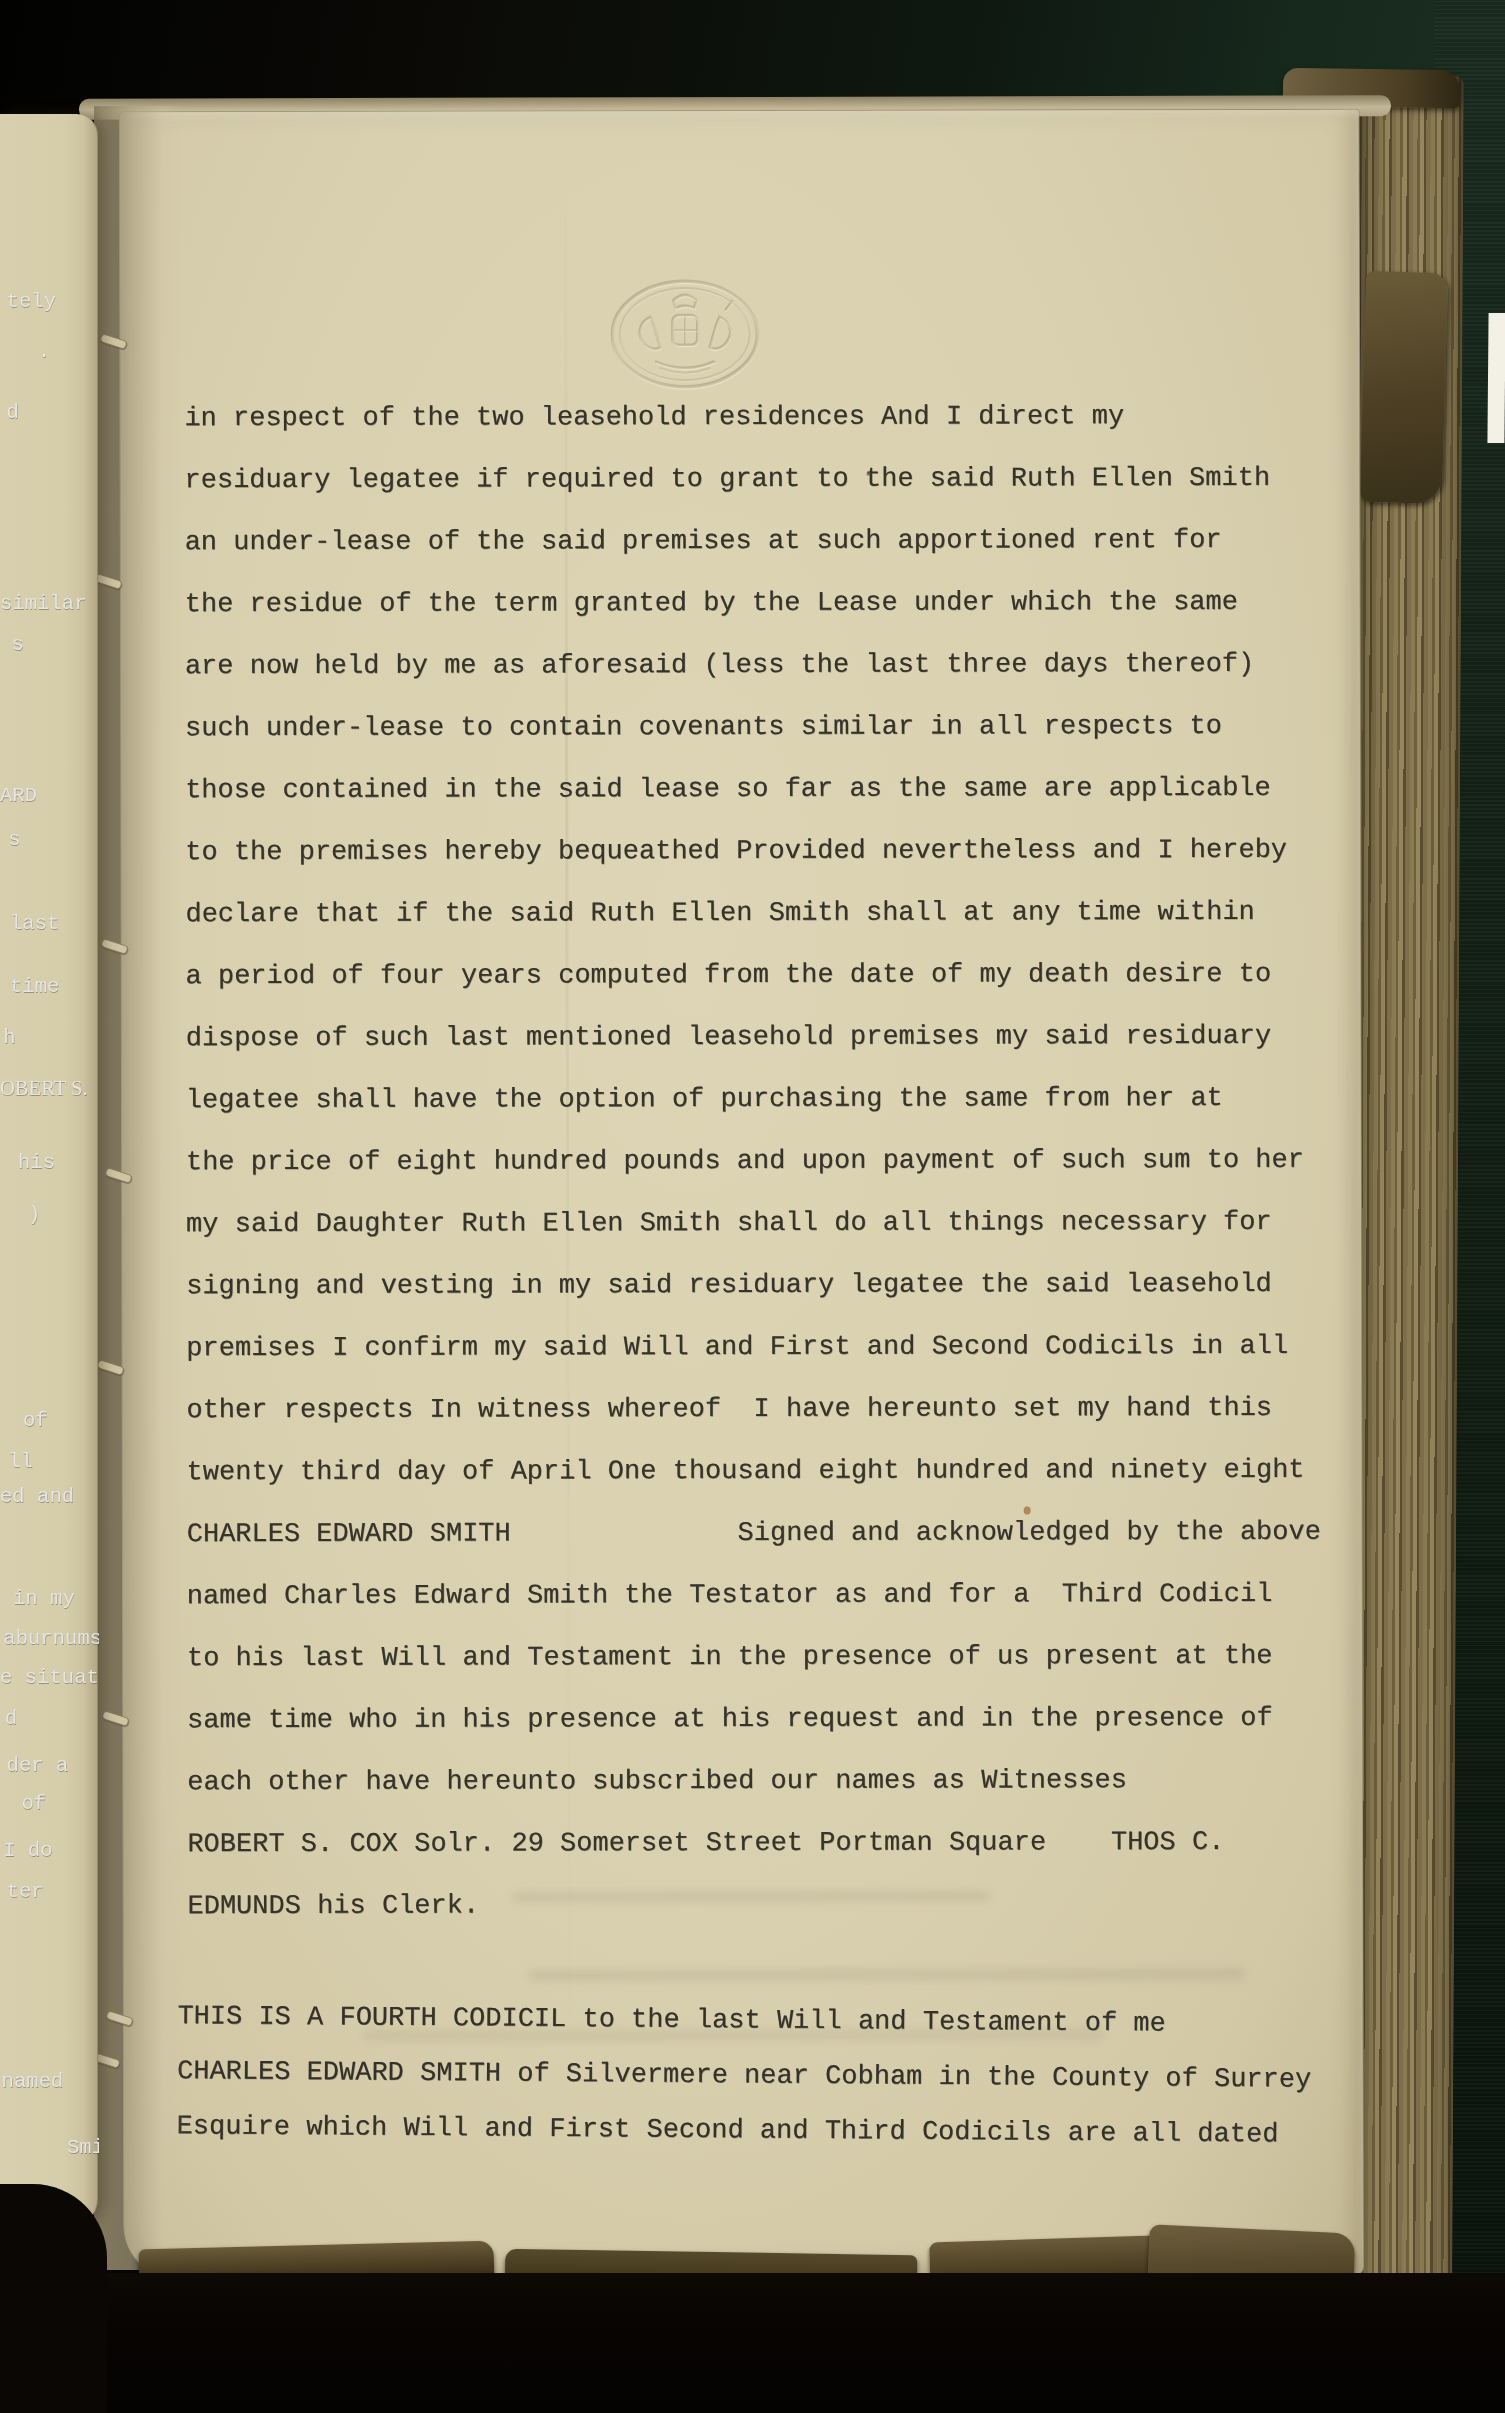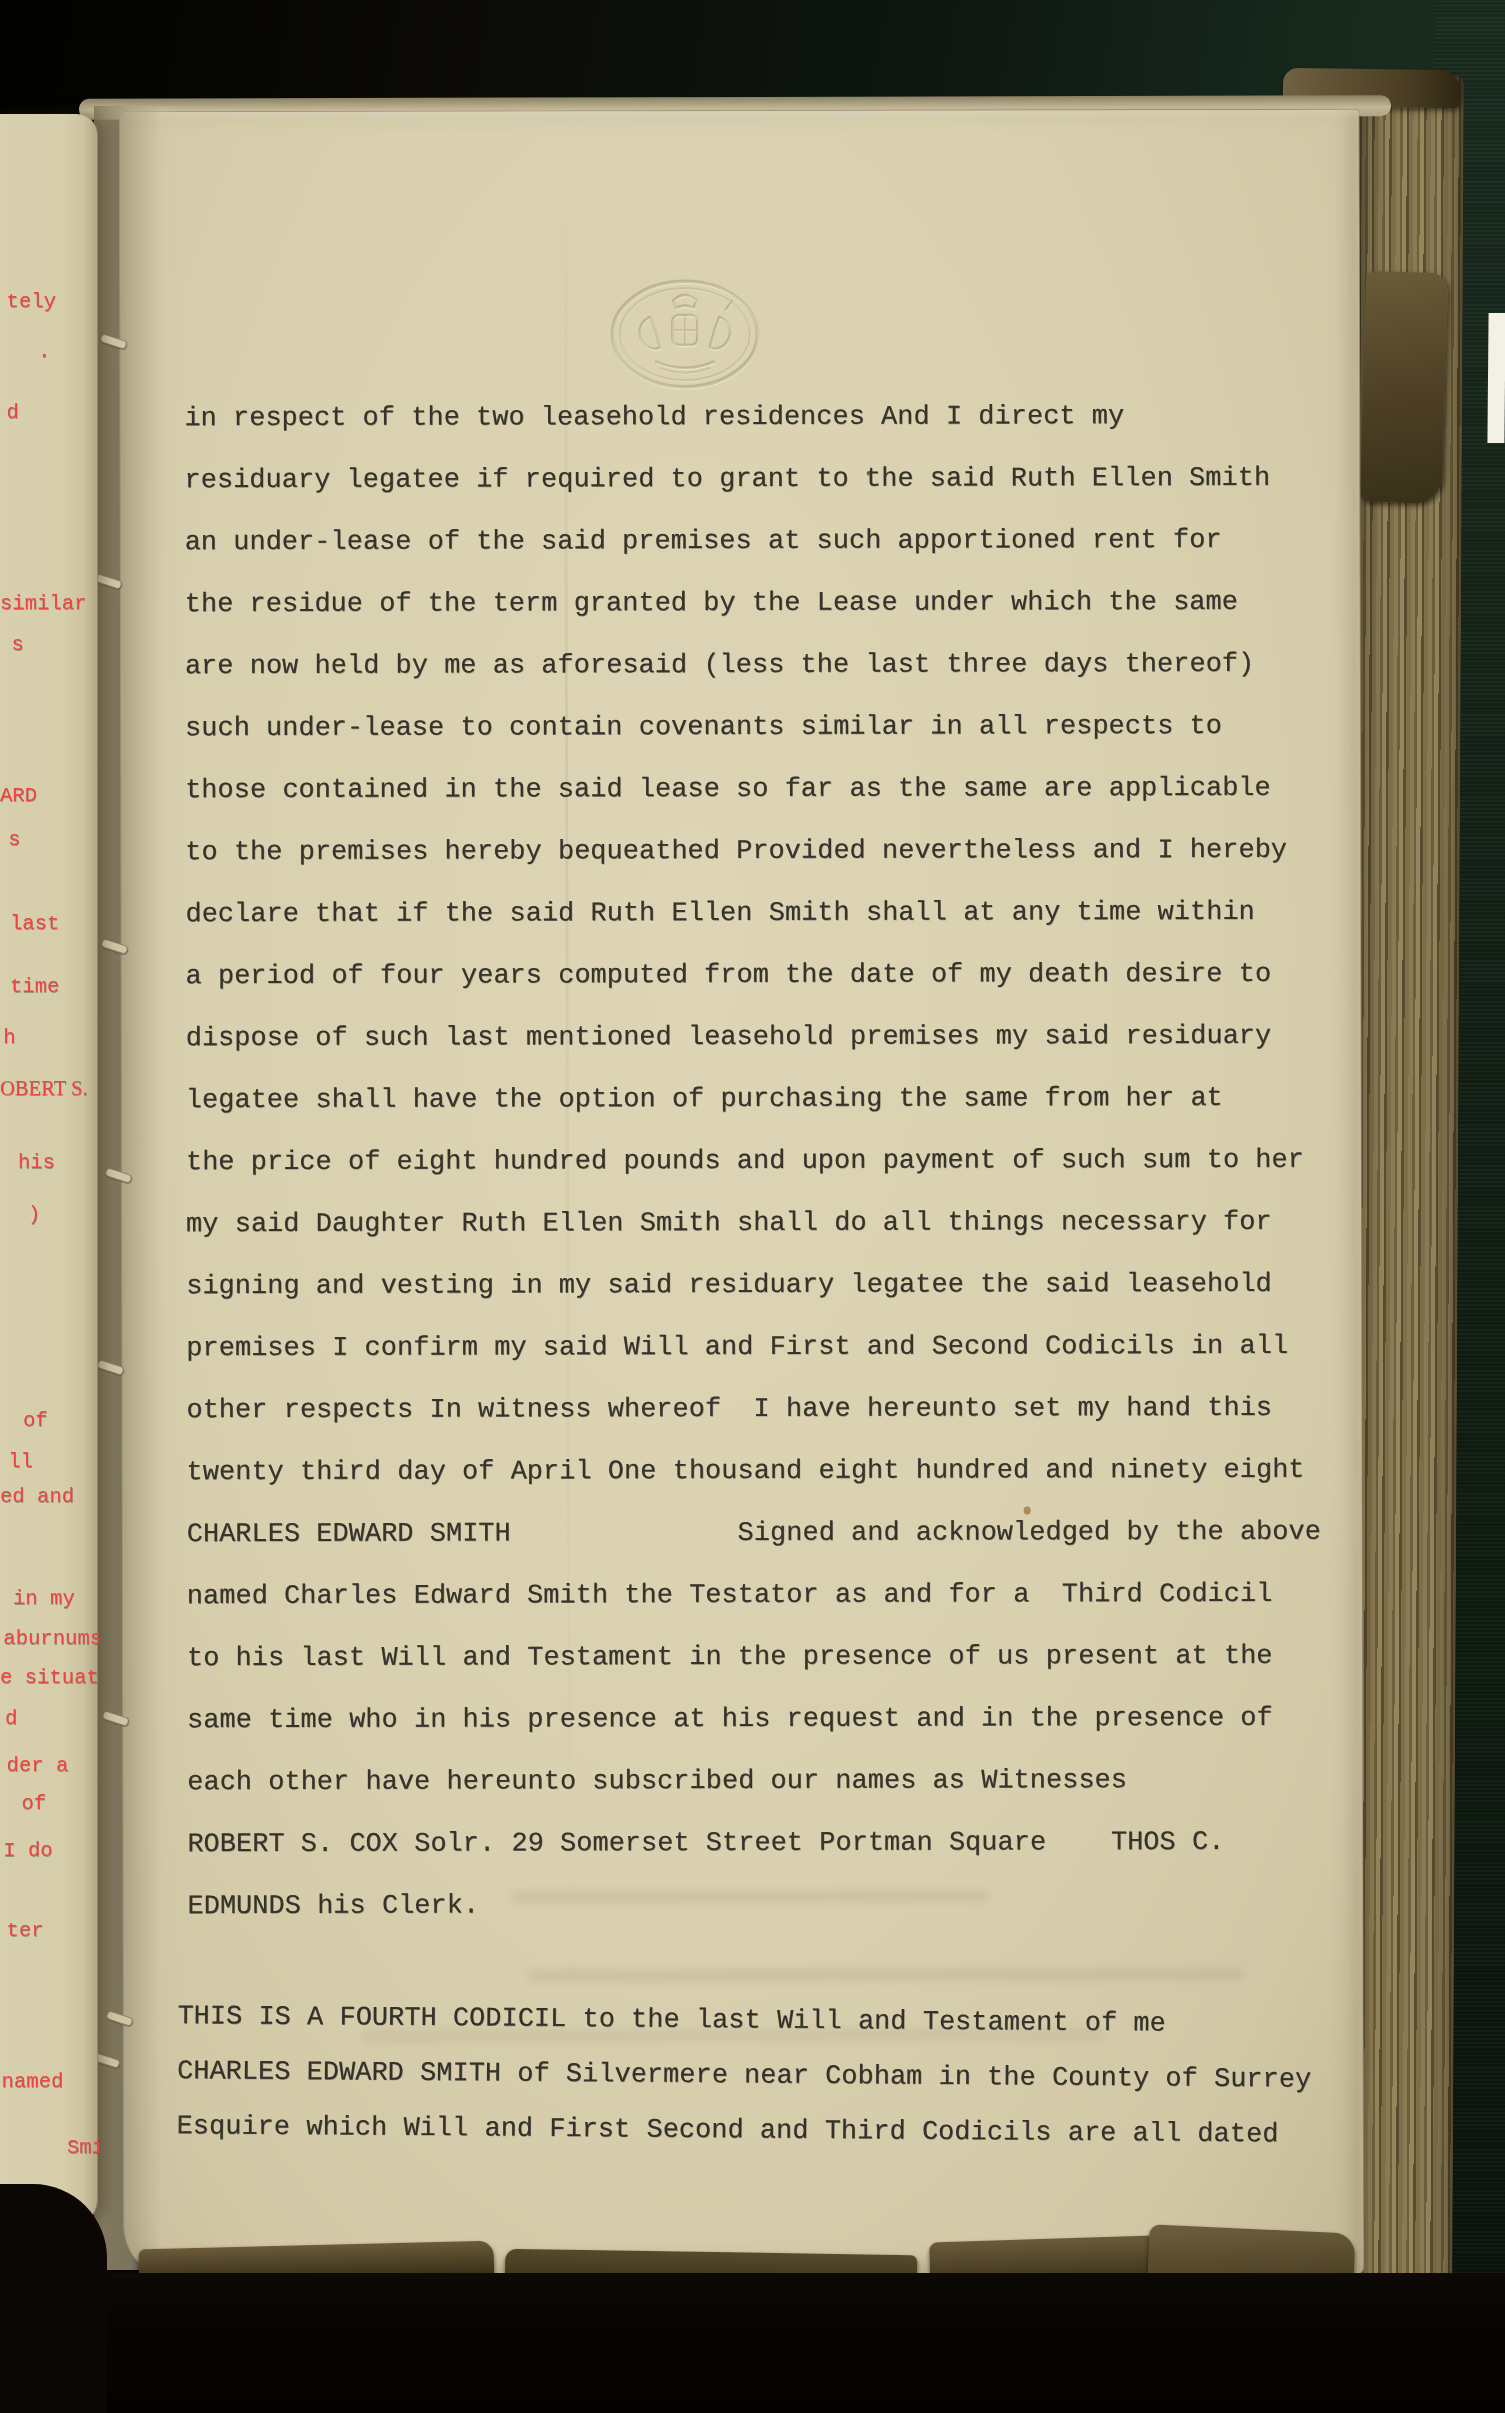--- a/index.html
+++ b/index.html
@@ -80,21 +80,21 @@
     border:0.8px solid #877c5d;border-radius:4.1px;transform:rotate(18deg);
     box-shadow:0.8px 0.8px 0.8px rgba(70,60,38,.45);
   }
   .prev-page{
     position:absolute;left:0;top:114px;width:97px;height:2113px;
     background:linear-gradient(90deg,#d8cfae 0%,#d6cdab 66%,#cdc3a0 86%,#b3a885 100%);
     border-right:1.6px solid #93886a;border-radius:0 21.4px 28px 0;
     box-shadow:5.8px 0 13px rgba(55,46,26,.38);
   }
   .margin-frag{
-    position:absolute;font-size:20.6px;color:#ef4444;white-space:pre;
+    position:absolute;font-size:20.6px;color:#e5e5e5;white-space:pre;
     text-shadow:0.4px 0.5px 0 rgba(59,55,46,.4);
   }
   
   .seal{
     position:absolute;left:488px;top:165px;width:155px;height:117px;opacity:.9;
   }
   .seal svg{
     filter:drop-shadow(0.8px 1.1px 0 rgba(252,250,240,.85)) drop-shadow(-0.8px -0.8px 0.6px rgba(100,90,58,.4));
   }
   
@@ -217,21 +217,21 @@
       <span class="margin-frag" style="left: 23px; top: 1409px;">of</span>
       <span class="margin-frag" style="left: 8.2px; top: 1450px;">ll</span>
       <span class="margin-frag" style="left: 0px; top: 1485px;">ed and</span>
       <span class="margin-frag" style="left: 13px; top: 1587px;">in my</span>
       <span class="margin-frag" style="left: 3.3px; top: 1627px;">aburnums</span>
       <span class="margin-frag" style="left: 0px; top: 1666px;">e situat</span>
       <span class="margin-frag" style="left: 5px; top: 1707px;">d</span>
       <span class="margin-frag" style="left: 6.6px; top: 1754px; text-align: right;">der a</span>
       <span class="margin-frag" style="left: 21.4px; top: 1792px;">of</span>
       <span class="margin-frag" style="left: 3.3px; top: 1839px;">I do</span>
-      <span class="margin-frag" style="left: 6.6px; top: 1880px; margin-top: 39px;">ter</span>
+      <span class="margin-frag" style="left: 6.6px; top: 1880px;">ter</span>
       <span class="margin-frag" style="left: 1.6px; top: 2070px;">named</span>
       <span class="margin-frag" style="left: 23px; top: 2136px; margin-left: 44px;">Smith</span>
     </div>
 
   <div class="shard s1"></div>
   <div class="shard s2"></div>
   <div class="shard s3"></div>
   <div class="shard s4"></div>
   <div class="bg-bottom"></div>
   <div class="corner-left-bottom"></div>

